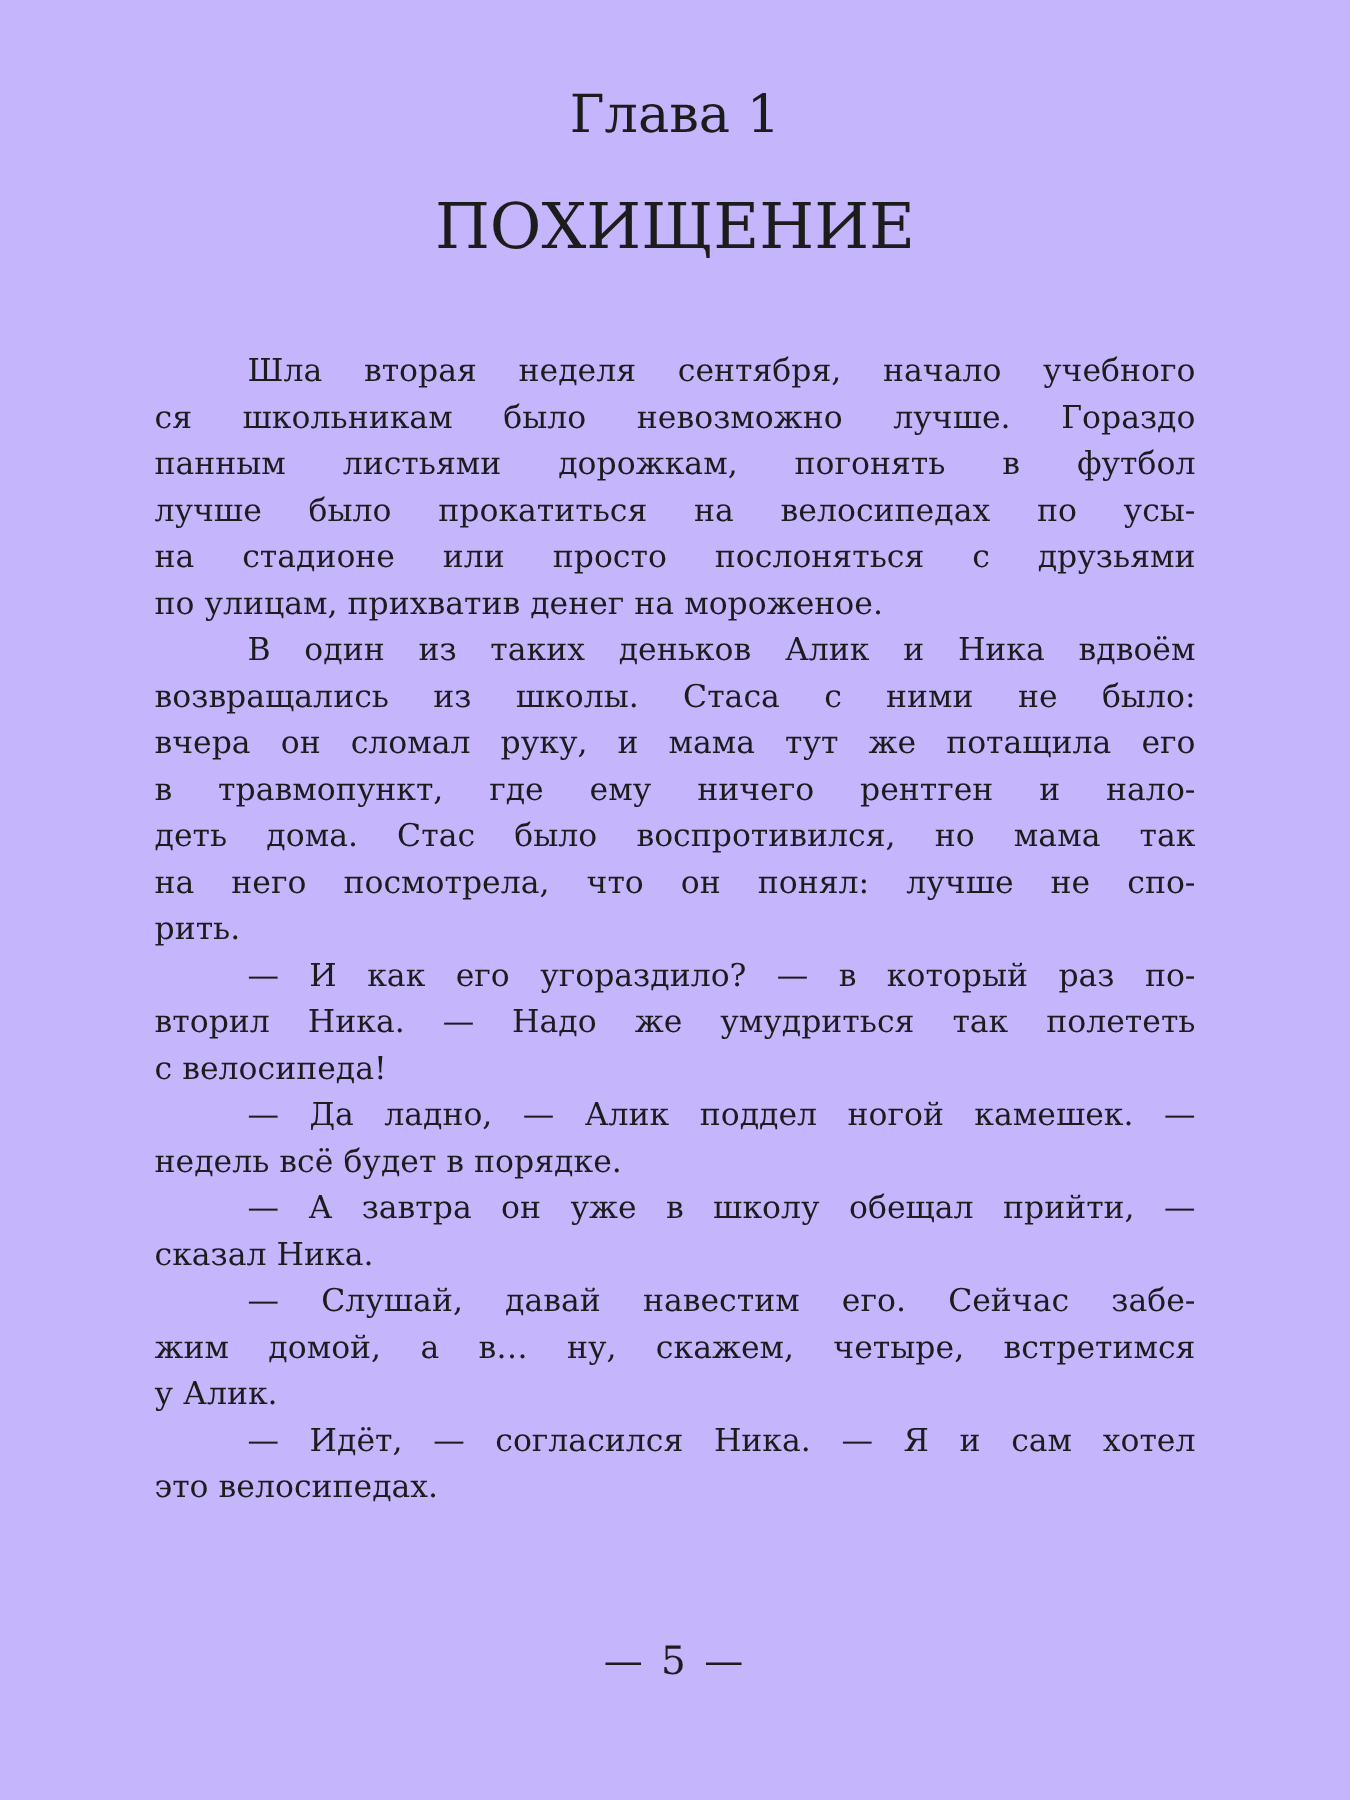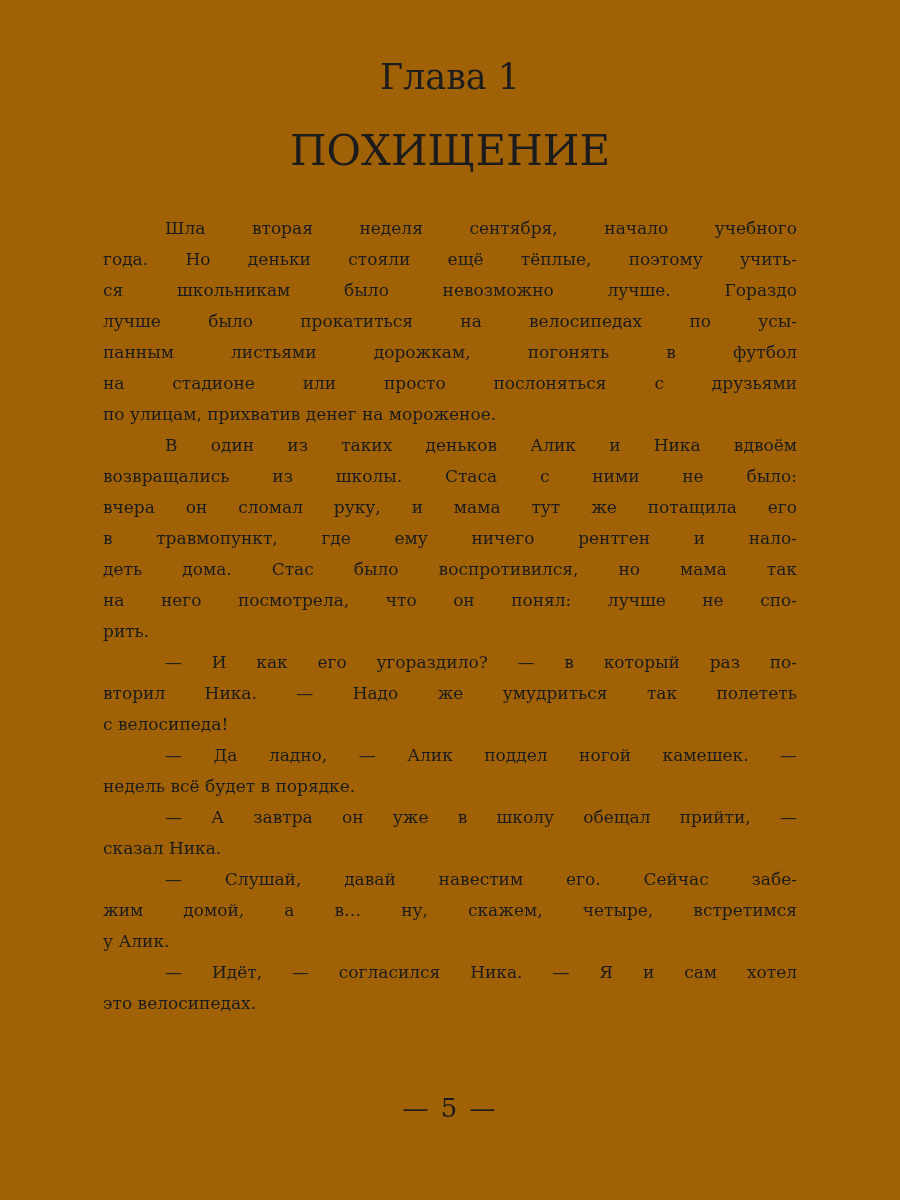--- a/index.html
+++ b/index.html
@@ -10,42 +10,42 @@
   body {
     width: 900px;
     height: 1200px;
     font-family: "DejaVu Serif", "Liberation Serif", serif;
     color: #1c1c1c;
   }
   .page {
     position: relative;
     width: 900px;
     height: 1200px;
-    background: #a16207;
+    background: #c4b5fd;
     overflow: hidden;
   }
   .chapter-head {
     text-align: center;
     padding-top: 55px;
   }
   .chapter-label {
     font-size: 35px;
     line-height: 44px;
     font-weight: normal;
   }
   .chapter-title {
     font-size: 42px;
     line-height: 52px;
     margin-top: 26px;
     font-weight: normal;
   }
   .body-text {
     width: 694px;
-    margin: 36px 103px 0 103px;
-    font-size: 17px;
+    margin: 55px 103px 0 103px;
+    font-size: 21px;
     line-height: 31px;
   }
   .paragraph {
     margin: 0;
     padding: 0;
   }
   .line {
     text-align: justify;
     text-align-last: justify;
     -moz-text-align-last: justify;
@@ -73,24 +73,23 @@
 
 <div class="page">
   <header class="chapter-head">
     <div class="chapter-label">Глава 1</div>
     <div class="chapter-title">ПОХИЩЕНИЕ</div>
   </header>
 
   <main class="body-text">
       <div class="paragraph">
         <div class="line first">Шла вторая неделя сентября, начало учебного</div>
-        <div class="line">года. Но деньки стояли ещё тёплые, поэтому учить-</div>
         <div class="line">ся школьникам было невозможно лучше. Гораздо</div>
+        <div class="line">панным листьями дорожкам, погонять в футбол</div>
         <div class="line">лучше было прокатиться на велосипедах по усы-</div>
-        <div class="line">панным листьями дорожкам, погонять в футбол</div>
         <div class="line">на стадионе или просто послоняться с друзьями</div>
         <div class="line last">по улицам, прихватив денег на мороженое.</div>
       </div>
       <div class="paragraph">
         <div class="line first">В один из таких деньков Алик и Ника вдвоём</div>
         <div class="line">возвращались из школы. Стаса с ними не было:</div>
         <div class="line">вчера он сломал руку, и мама тут же потащила его</div>
         <div class="line">в травмопункт, где ему ничего рентген и нало-</div>
         <div class="line">деть дома. Стас было воспротивился, но мама так</div>
         <div class="line">на него посмотрела, что он понял: лучше не спо-</div>

